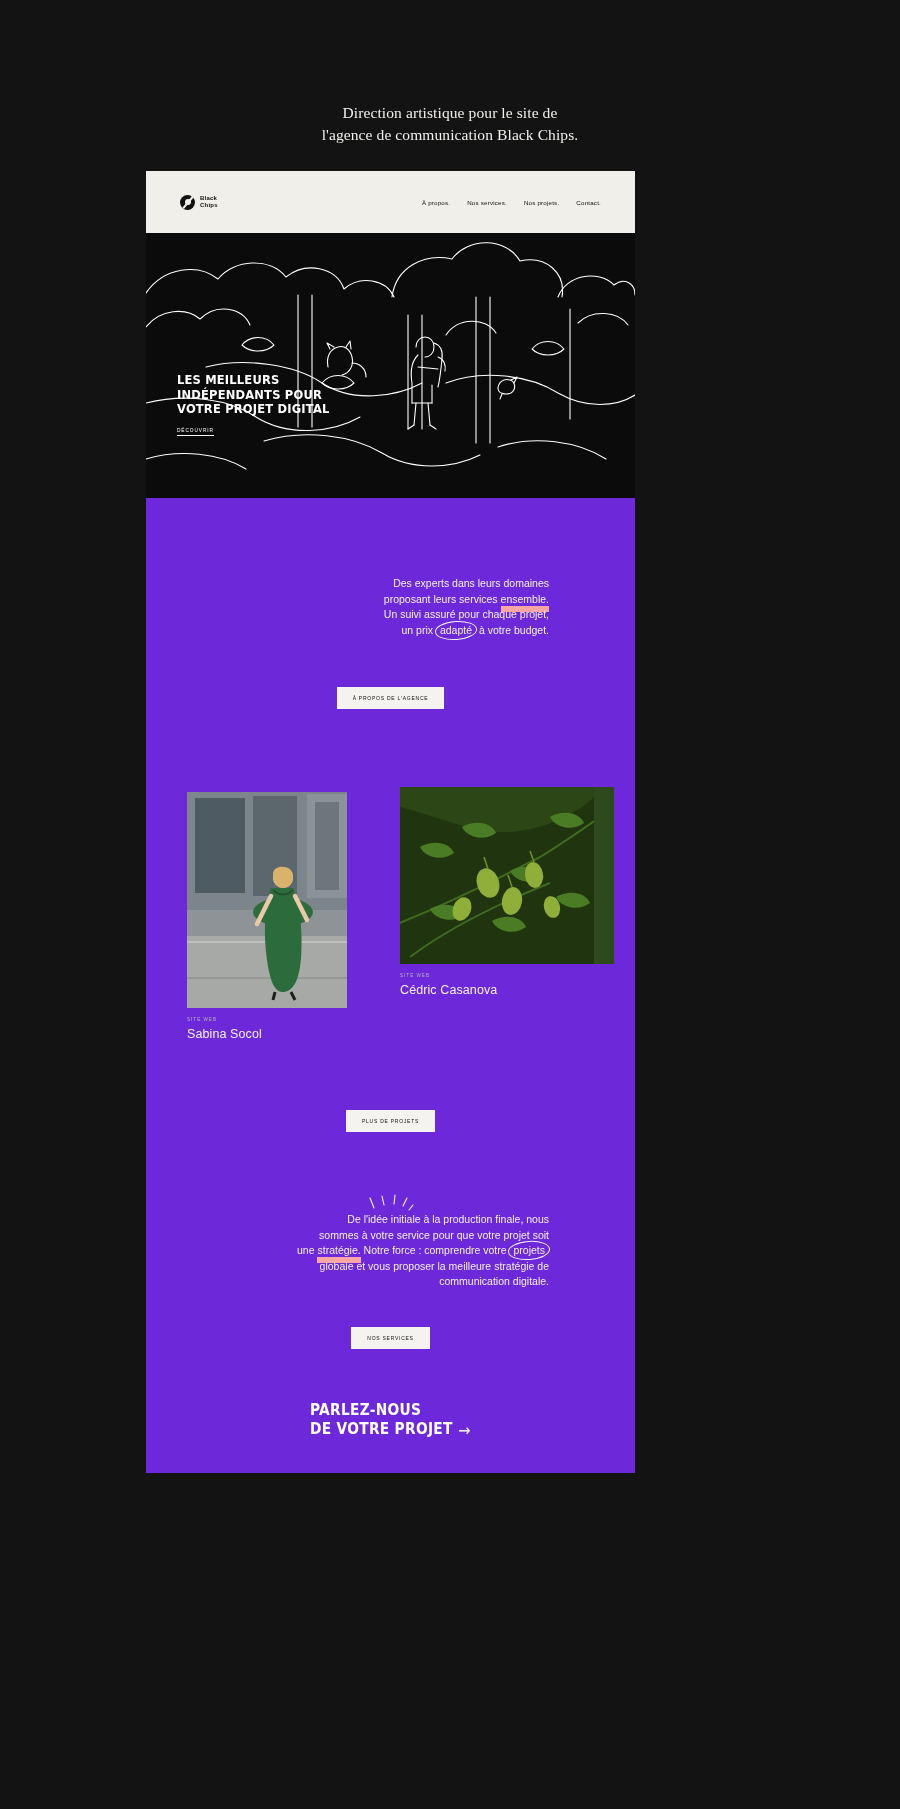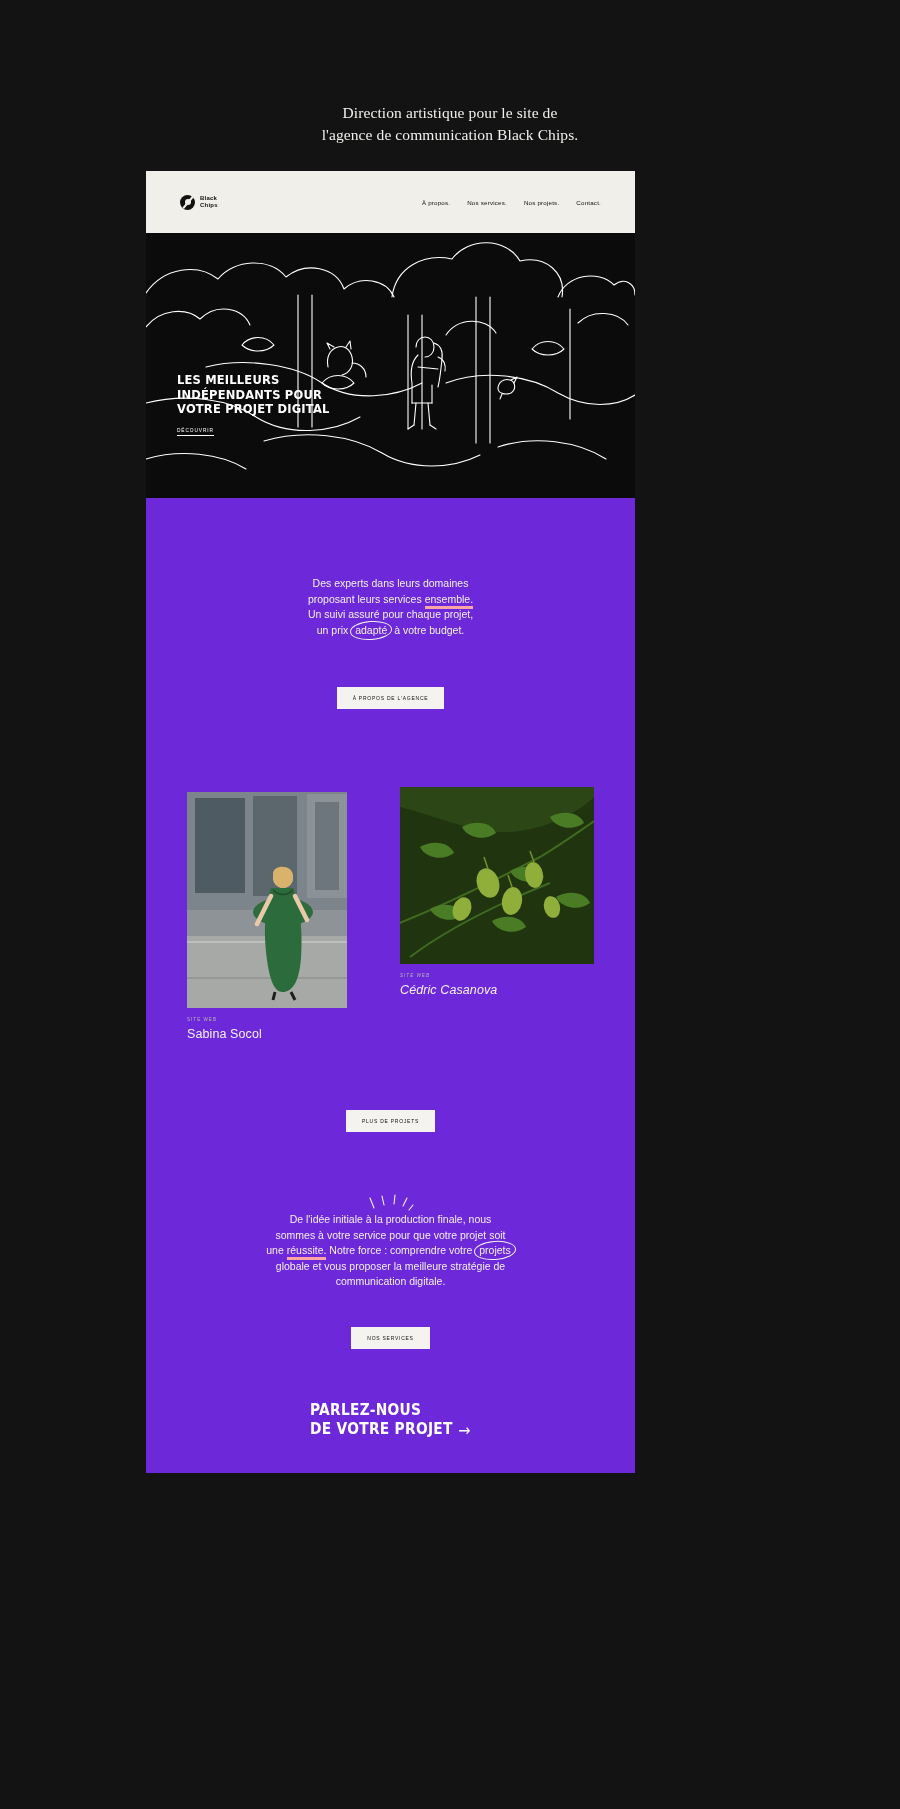--- a/index.html
+++ b/index.html
@@ -144,27 +144,27 @@
     letter-spacing: 0.9px;
     text-transform: uppercase;
     border-bottom: 1px solid #fff;
     padding-bottom: 2px;
     text-decoration: none;
   }
 
   
   .intro {
     color: #f2f0ec;
-    text-align: center;
+    text-align: right;
     font-size: 10.5px;
     line-height: 15.5px;
     padding: 0 86px;
     box-sizing: border-box;
   }
-  .intro .u { border-bottom: 3px solid #fca5a5; padding-bottom: 1px; }
+  .intro .u { border-bottom: 6px solid #fca5a5; padding-bottom: 1px; }
   .oval {
     display: inline-block;
     position: relative;
     padding: 0 4px;
   }
   .oval::after {
     content: "";
     position: absolute;
     left: -1px; top: -2px;
     right: -1px; bottom: -1px;
@@ -209,21 +209,21 @@
     text-transform: uppercase;
     margin-top: 9px;
   }
   .proj-title {
     color: #f4f2ee;
     font-size: 12.5px;
     margin-top: 5px;
     letter-spacing: 0.1px;
   }
   .proj-a { left: 41px; top: 0; width: 160px; }
-  .proj-b { left: 254px; top: -5px; width: 194px; font-style: italic; }
+  .proj-b { left: 254px; top: -5px; width: 214px; }
 
   .ph { position: relative; overflow: hidden; }
   .ph-1 { height: 216px; background: #8e9498; }
   .ph-2 { height: 177px; background: #2d4a1c; }
 
   
   .sparks {
     margin-top: 62px;
     text-align: center;
     height: 18px;
@@ -442,21 +442,21 @@
           <path d="M35 12 L39 4"></path>
           <path d="M41 16 L45 11"></path>
         </g>
       </svg>
     </div>
 
     <div class="intro block-2">
       <div>De l'idée initiale à la production finale, nous</div>
       <div>sommes à votre service pour que votre projet soit</div>
       <div>
-        <span>une </span><span class="u">réussite.</span><span> Notre force : comprendre votre </span><span class="oval">projets</span>
+        <span>une </span><span class="u">stratégie.</span><span> Notre force : comprendre votre </span><span class="oval">projets</span>
       </div>
       <div>globale et vous proposer la meilleure stratégie de</div>
       <div>communication digitale.</div>
     </div>
 
     <div class="btn-wrap btn-services">
       <a class="btn" href="#">NOS SERVICES</a>
     </div>
 
     <div class="closing">

